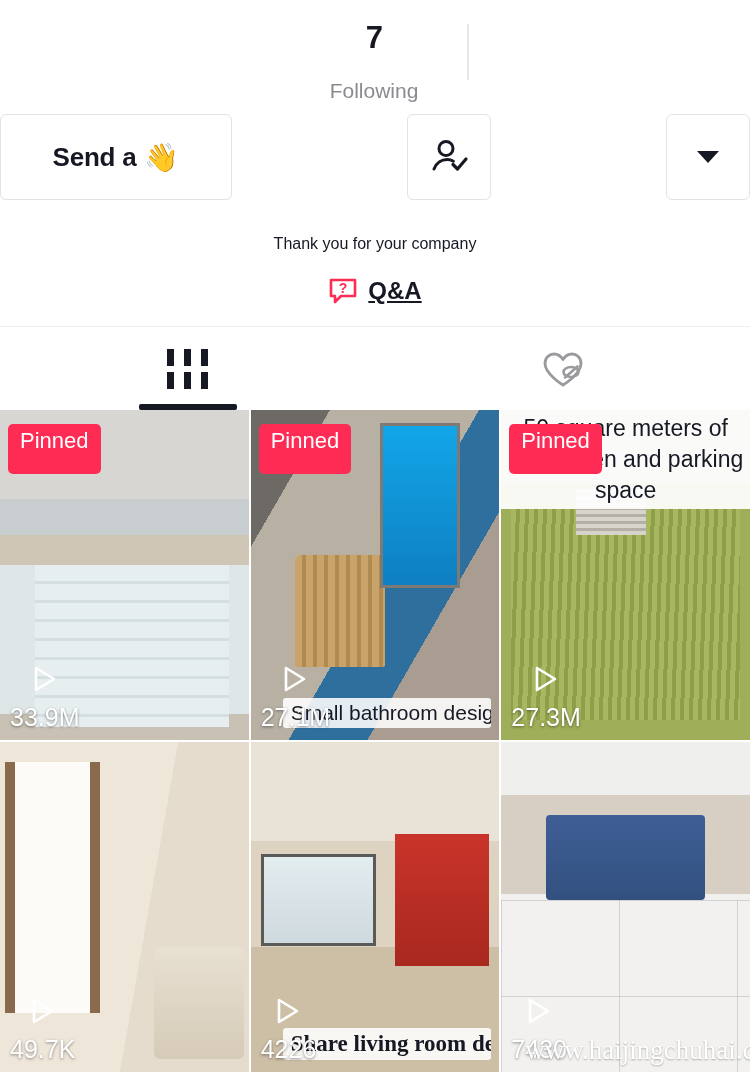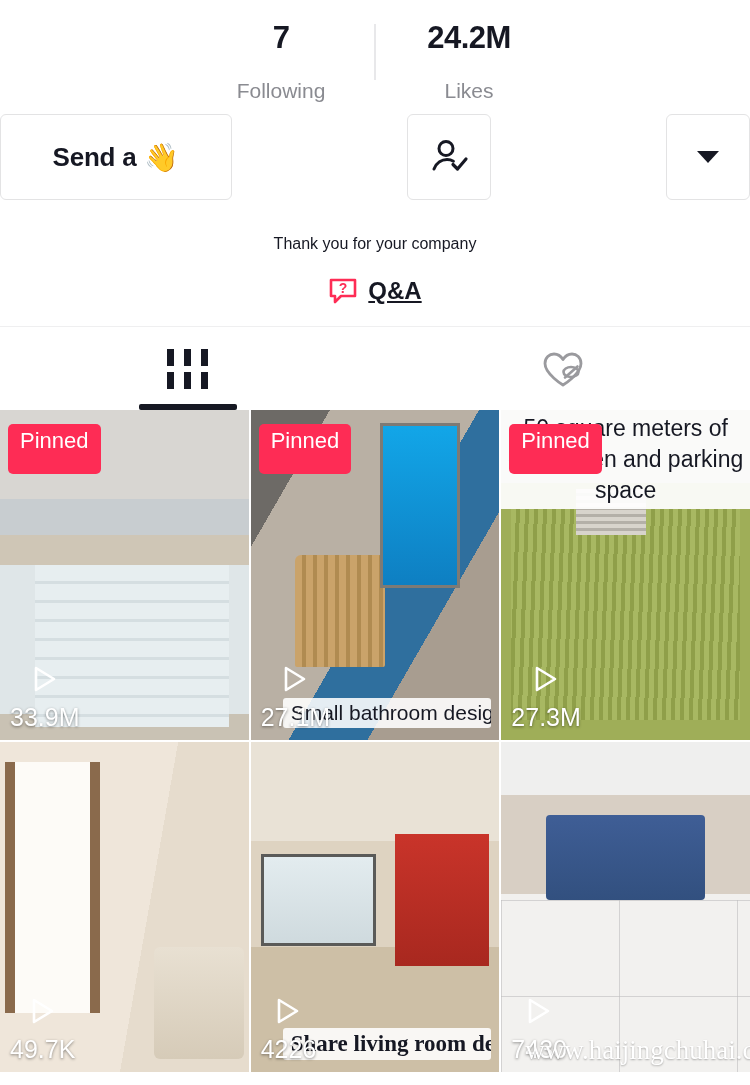--- a/index.html
+++ b/index.html
@@ -196,24 +196,20 @@
 
 <div class="screen">
 
   <div class="stats">
     <div class="stat">
       <div class="stat-value">7</div>
       <div class="stat-label">Following</div>
     </div>
     <div class="divider"></div>
     <div class="divider"></div>
-    <div class="stat">
-      <div class="stat-value">24.2M</div>
-      <div class="stat-label">Likes</div>
-    </div>
   </div>
 
   <div class="actions">
     <div class="btn btn-primary">
       <span class="label">Send a</span>
       <span class="wave">👋</span>
     </div>
     <div class="btn btn-square">
       <svg width="44" height="44" viewBox="0 0 44 44">
         <circle cx="19" cy="13.5" r="7" fill="none" stroke="#161823" stroke-width="3"></circle>

